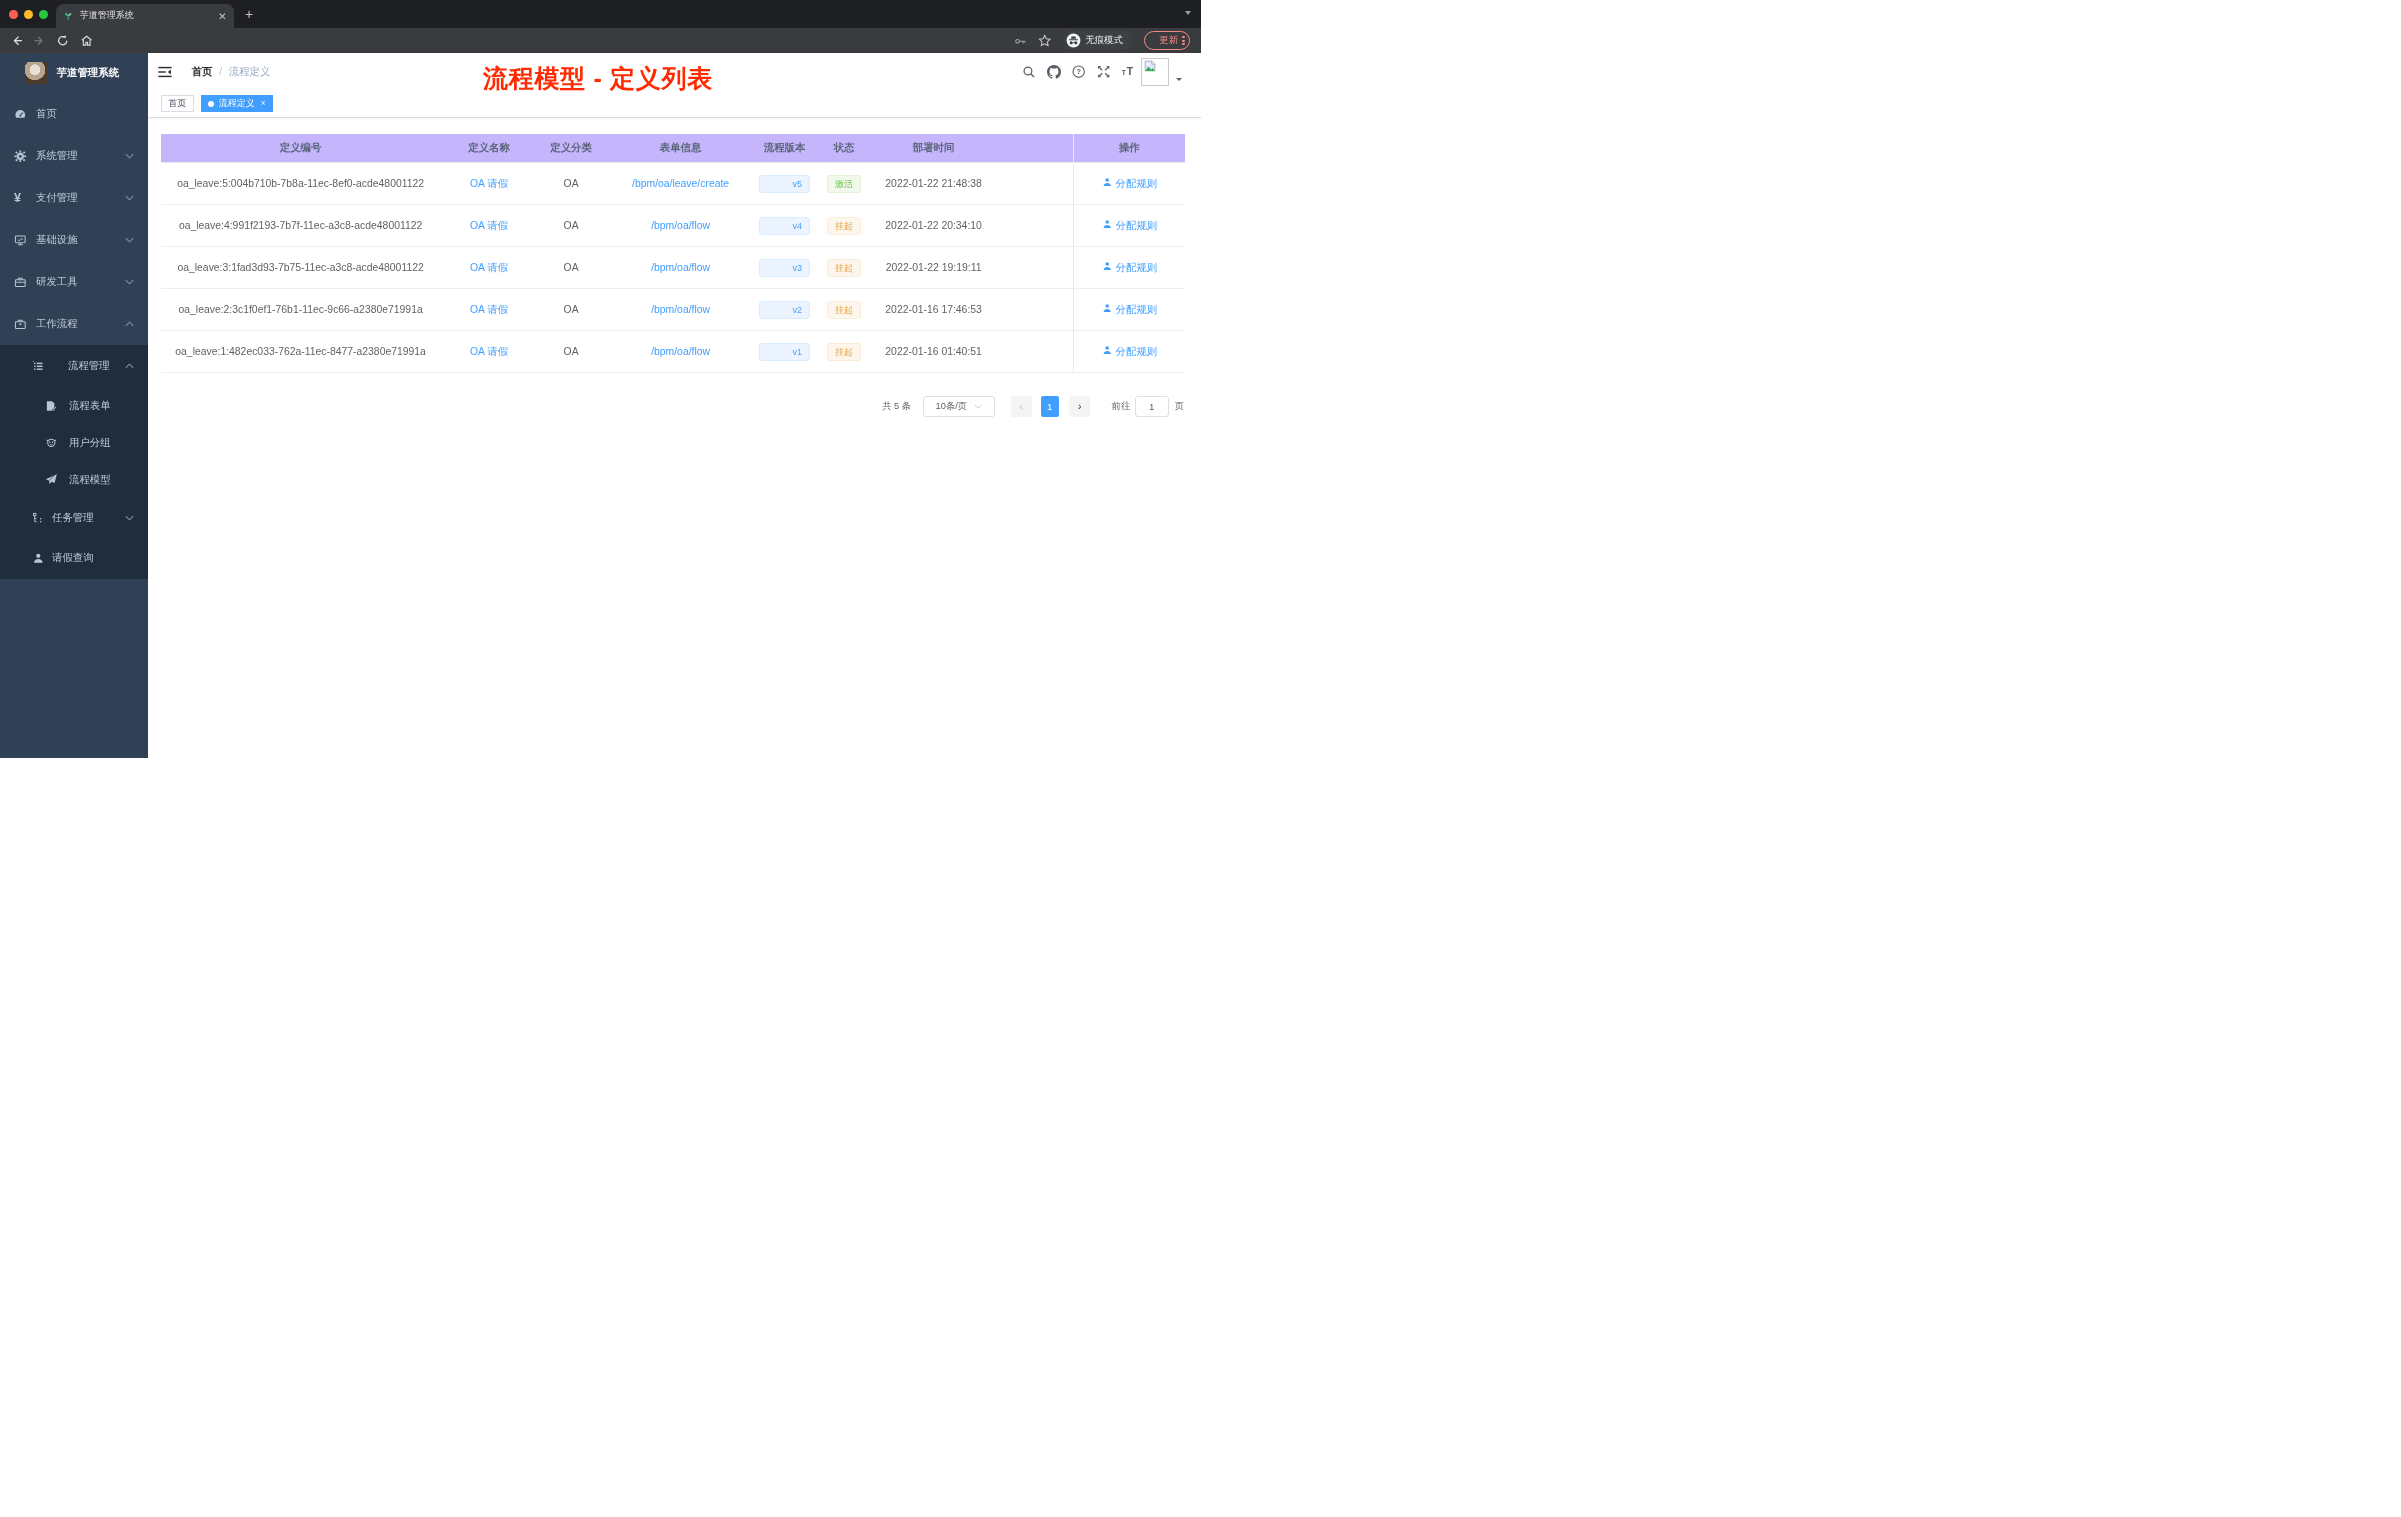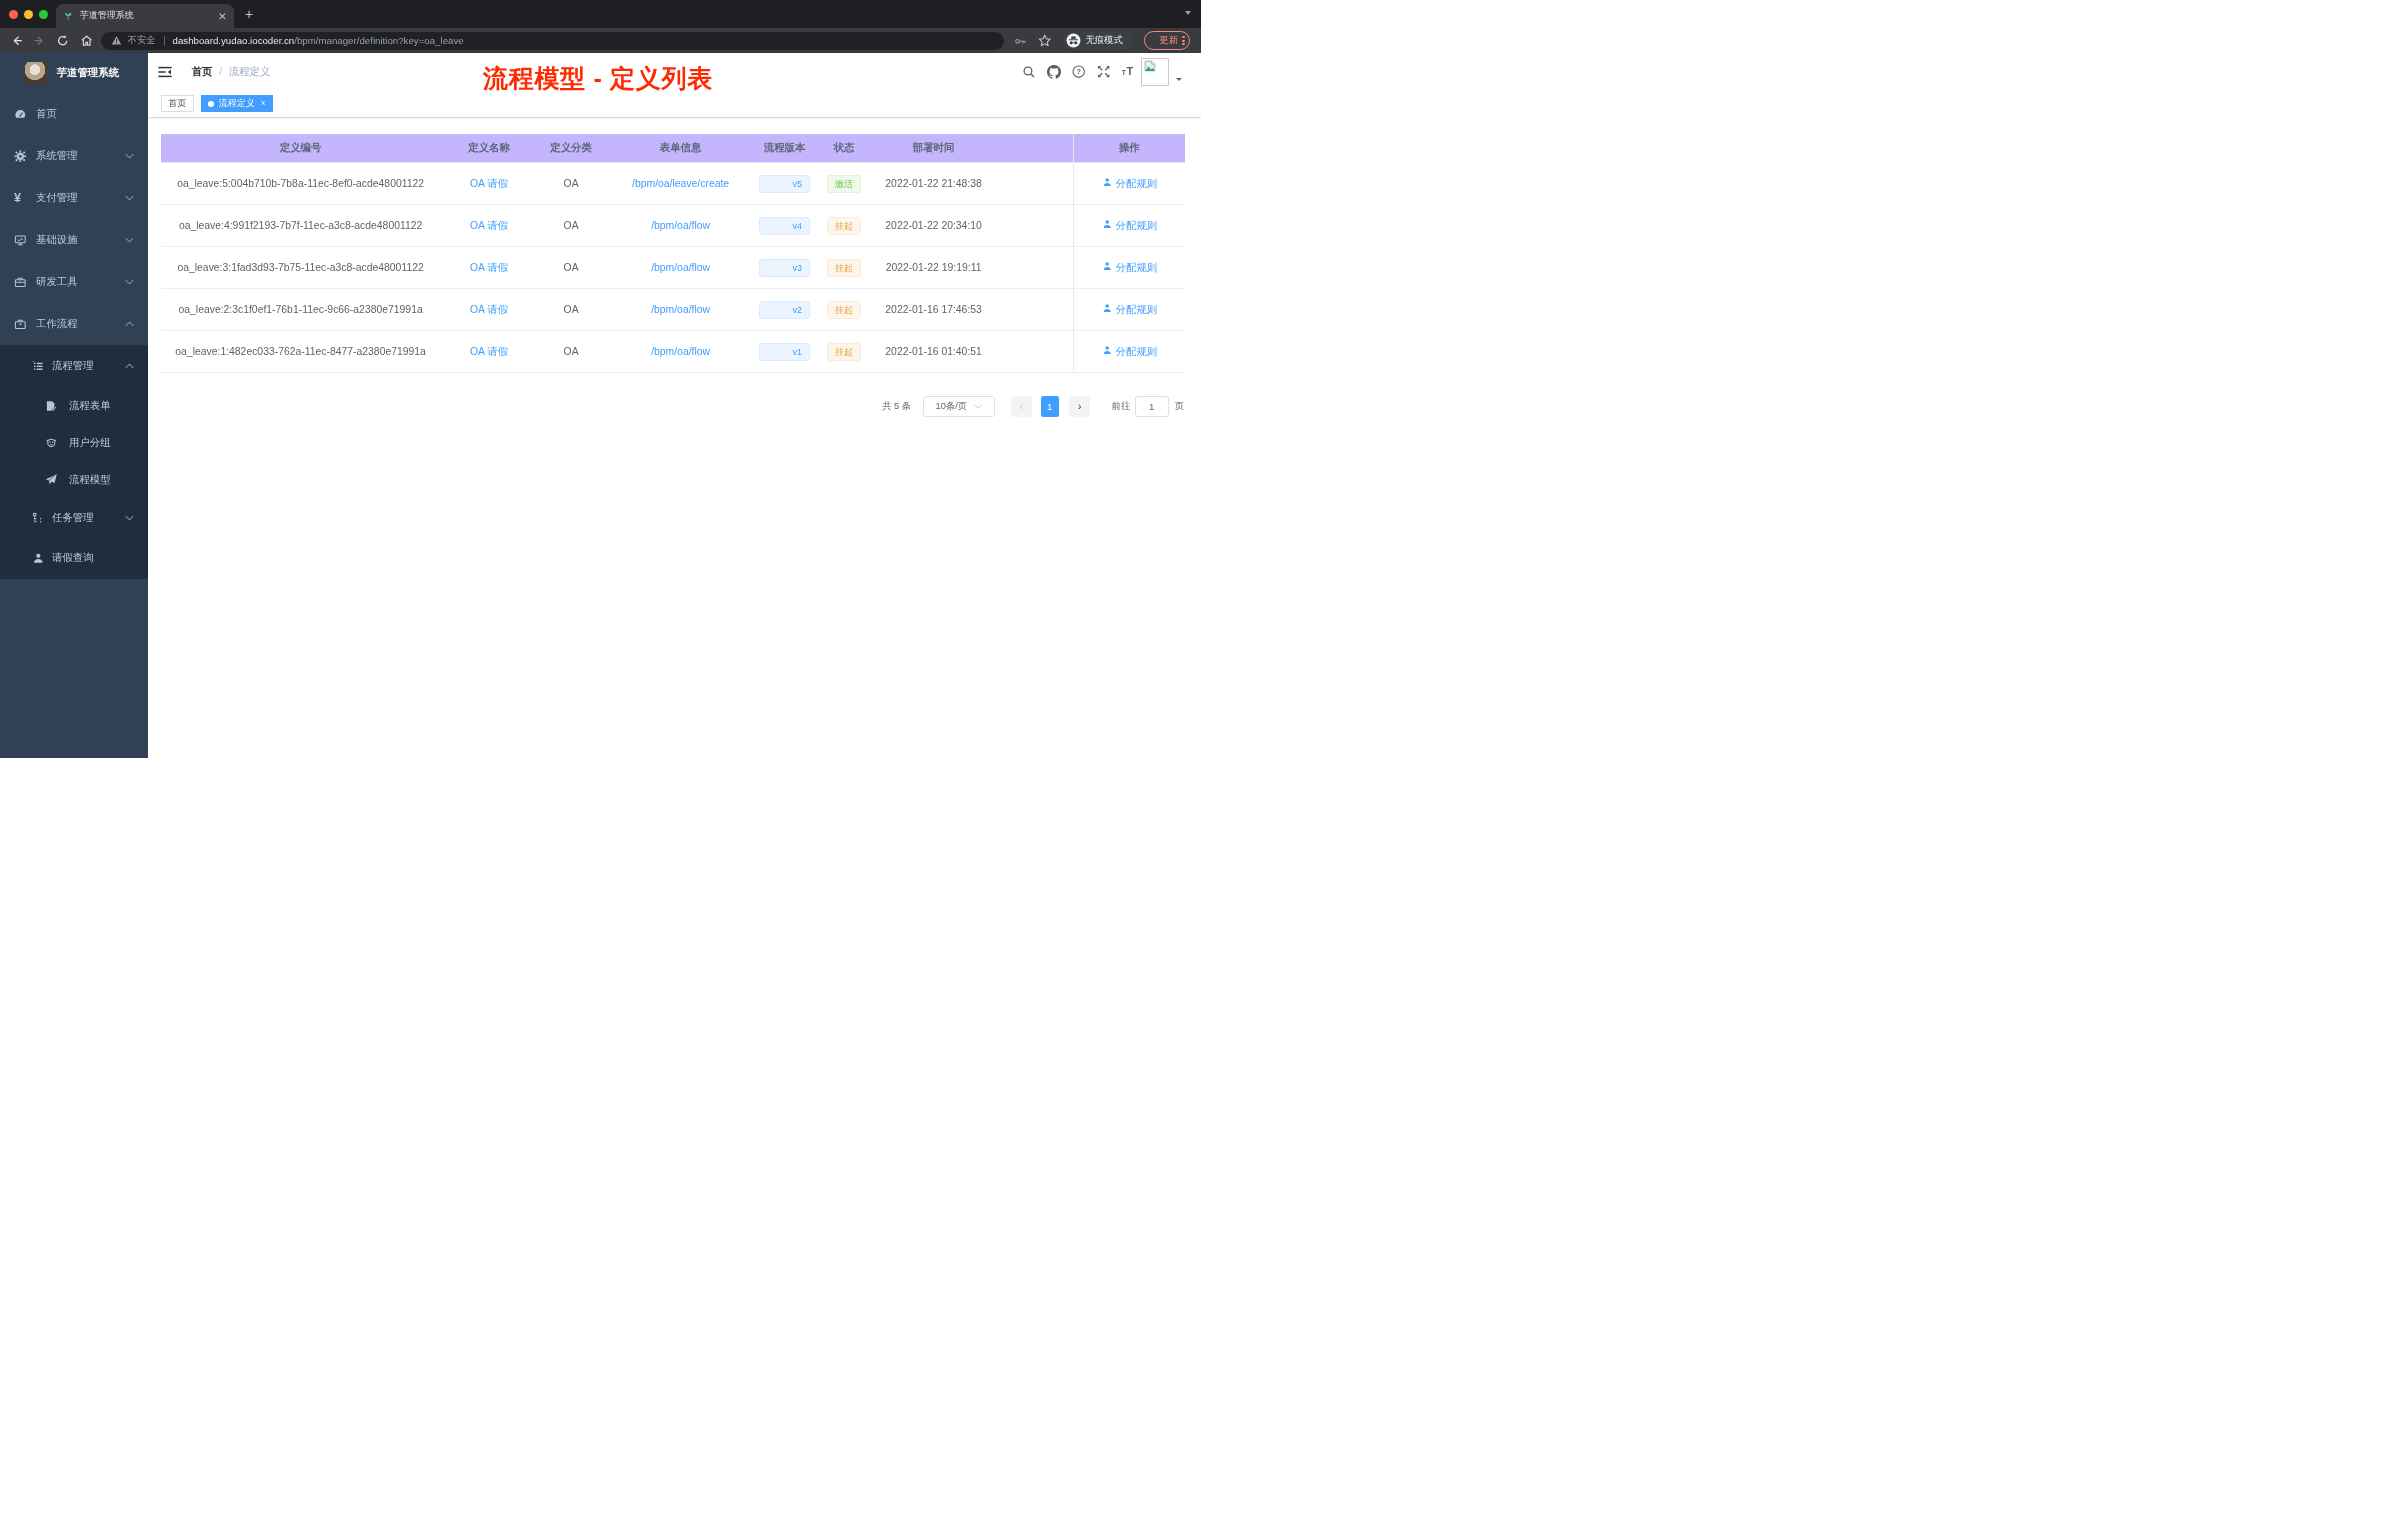--- a/index.html
+++ b/index.html
@@ -40,21 +40,21 @@
   .app { display:flex; height:705px; }
   .sidebar { width:148px; background:#304156; position:relative; flex:none; }
   .logo-row { height:40px; display:flex; align-items:center; padding-left:25px; }
   .logo-img { width:22px; height:22px; border-radius:2.2px;
     background:radial-gradient(circle at 45% 35%, #e8e0d6 0 28%, #b9a58c 29% 55%, #4a3a2c 56% 100%); }
   .logo-title { color:#fff; font-size:10.4px; font-weight:bold; margin-left:9.7px; }
   .menu-item { display:flex; align-items:center; color:#bfcbd9; font-size:10.4px; position:relative; }
   .menu-item .mi-icon { color:#b8c5d3; position:absolute; }
   .lvl1 { height:42px; } .lvl1 .mi-icon { left:14px; } .lvl1 .mi-label { margin-left:36px; }
   .submenu { background:#1f2d3d; }
-  .lvl2 { height:42px; } .lvl2 .mi-icon { left:32px; } .lvl2 .mi-label { margin-left:52px; }
+  .lvl2 { height:42px;padding-left:16px; } .lvl2 .mi-icon { left:32px; } .lvl2 .mi-label { margin-left:52px; }
   .lvl3 { height:37px; } .lvl3 .mi-icon { left:45px; } .lvl3 .mi-label { margin-left:69px; }
   .lvl2b { height:39px; } .lvl2b .mi-icon { left:32px; } .lvl2b .mi-label { margin-left:52px; }
   .chev { position:absolute; right:14px; color:#8391a5; }
 
   .main { flex:1; position:relative; background:#fff; }
   .app-header { height:37px; background:#fff; display:flex; align-items:center; position:relative; }
   .hamburger { margin-left:9.7px; color:#303133; }
   .breadcrumb { margin-left:20px; font-size:10.4px; display:flex; gap:6.7px; align-items:center; }
   .bc-home { color:#303133; font-weight:600; }
   .bc-sep { color:#c0c4cc; }
@@ -144,31 +144,20 @@
   </svg>
   <svg class="nav-ic" style="left:56px" width="13.4" height="13.4" viewBox="0 0 18 18">
     <path d="M14.5 9A5.5 5.5 0 1 1 12.6 4.8" stroke="#dadce0" stroke-width="1.7" fill="none"></path>
     <path d="M13 1.5v3.6H9.4z" fill="#dadce0"></path>
   </svg>
   <svg class="nav-ic" style="left:80px" width="13.4" height="13.4" viewBox="0 0 18 18">
     <path d="M2.5 8.5L9 3l6.5 5.5" stroke="#dadce0" stroke-width="1.6" fill="none"></path>
     <path d="M4.5 8v7h3.4v-4h2.2v4h3.4V8" stroke="#dadce0" stroke-width="1.5" fill="none"></path>
   </svg>
 
-  <div class="url-pill">
-    <svg width="11" height="11" viewBox="0 0 18 18">
-      <path d="M9 2.2L16.8 15.4H1.2z" fill="#9aa0a6"></path>
-      <rect x="8.2" y="6.6" width="1.6" height="4.6" fill="#202124"></rect>
-      <rect x="8.2" y="12.4" width="1.6" height="1.7" fill="#202124"></rect>
-    </svg>
-    <span class="sec-label">不安全</span>
-    <span class="url-divider"></span>
-    <span class="url-host">dashboard.yudao.iocoder.cn</span>
-      <span class="url-path">/bpm/manager/definition?key=oa_leave</span>
-  </div>
 
   <svg class="nav-ic" style="left:1014px;top:6.7px" width="12.6" height="12.6" viewBox="0 0 18 18">
     <circle cx="5" cy="9" r="2.6" stroke="#9aa0a6" stroke-width="1.6" fill="none"></circle>
     <path d="M7.6 9h8M13 9v3M15.6 9v2" stroke="#9aa0a6" stroke-width="1.6" fill="none"></path>
   </svg>
   <svg class="nav-ic" style="left:1038px;top:6px" width="13.4" height="13.4" viewBox="0 0 18 18">
     <path d="M9 1.8l2.2 4.5 5 .7-3.6 3.5.9 4.9L9 13.1l-4.5 2.3.9-4.9L1.8 7l5-.7z" stroke="#c6c8cc" stroke-width="1.4" fill="none"></path>
   </svg>
 
   <div class="incog-pill">

